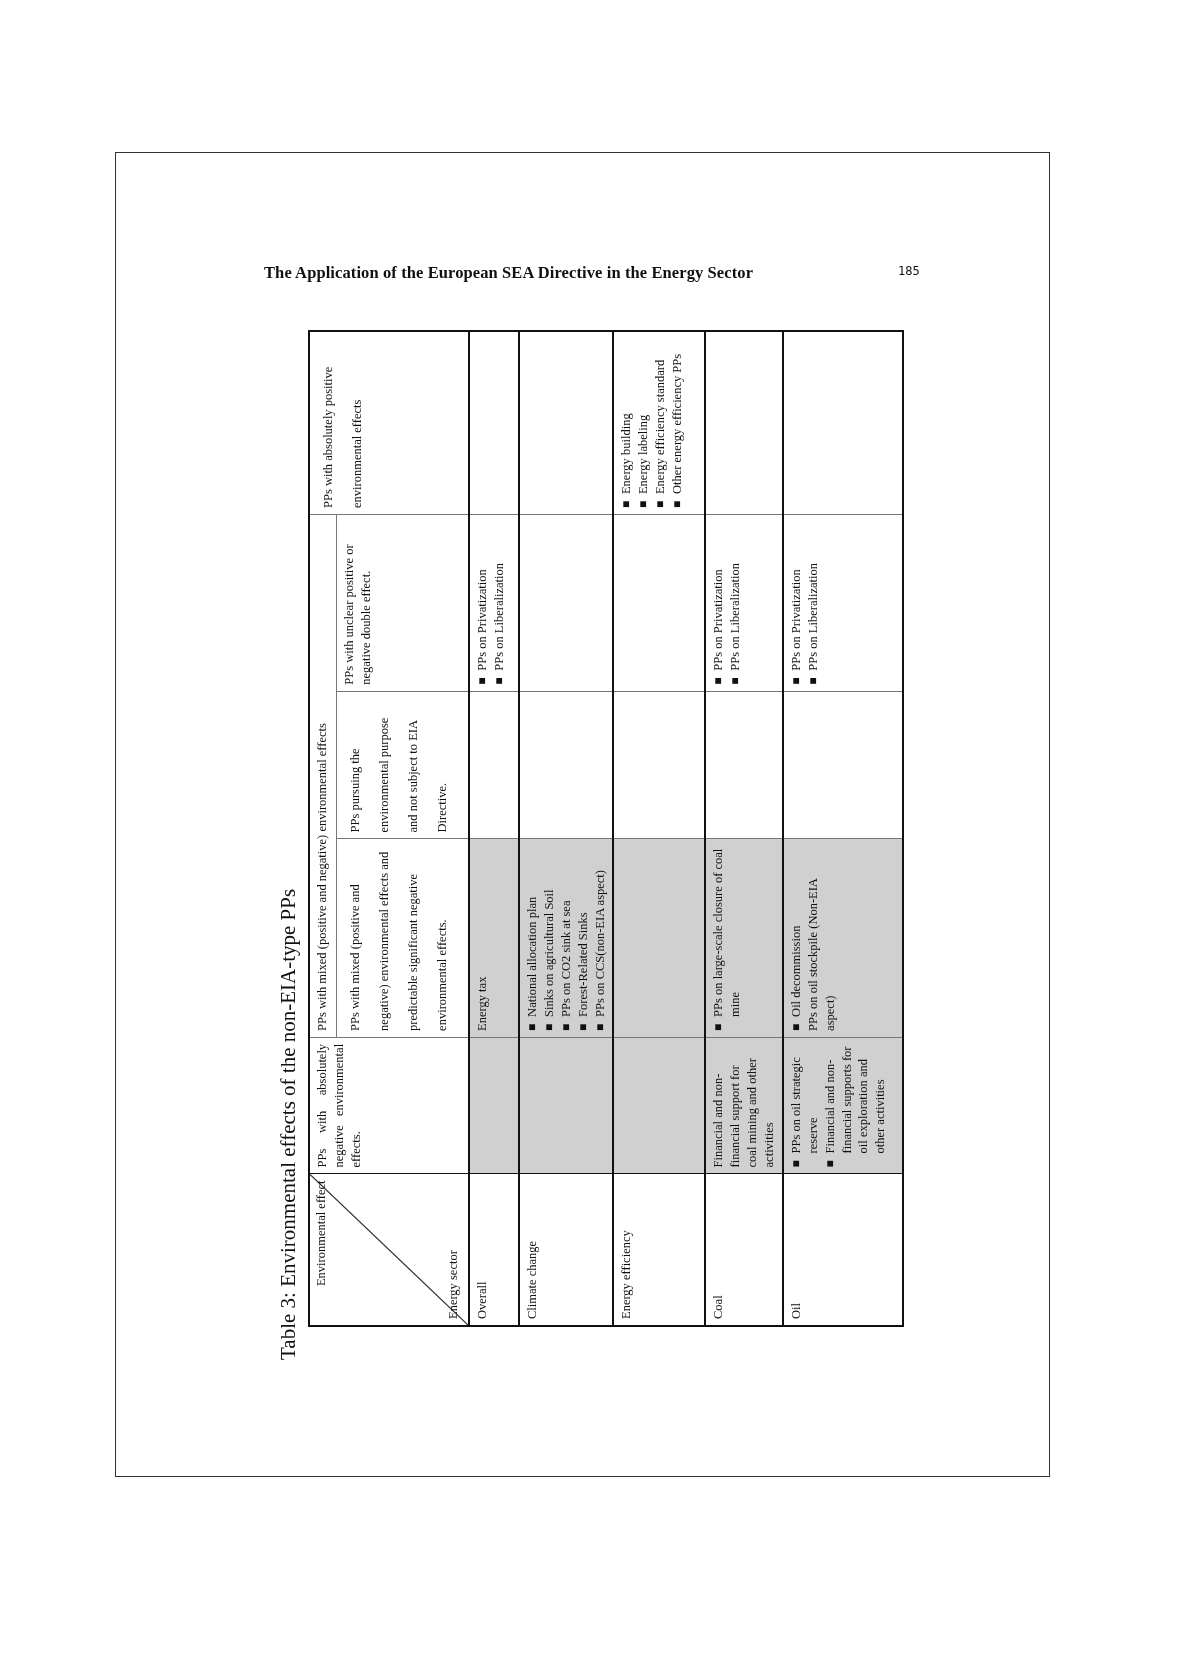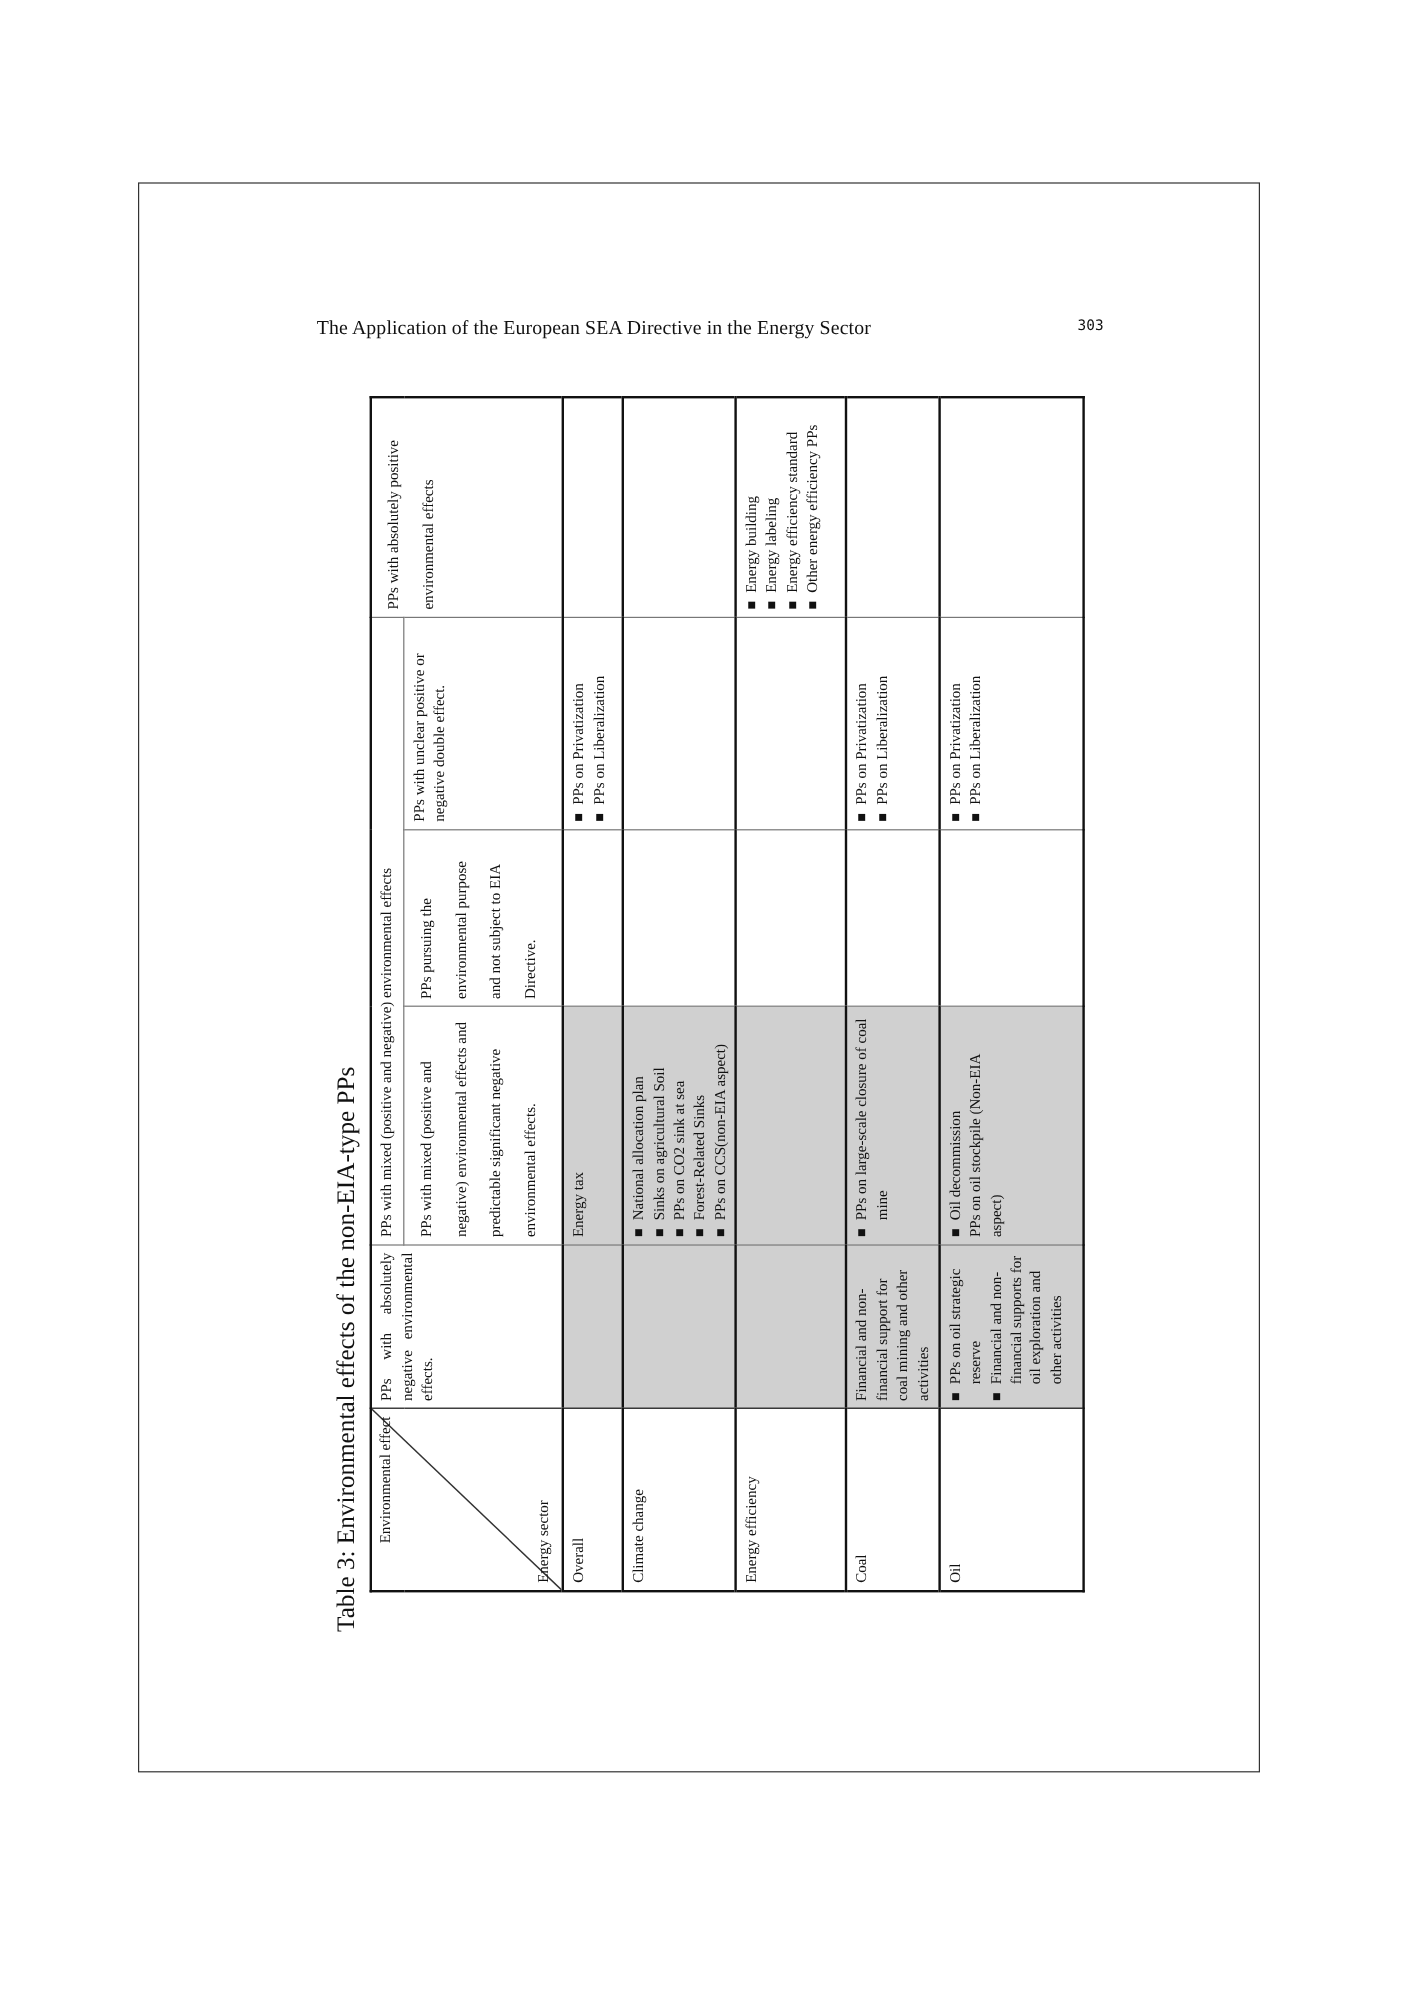--- a/index.html
+++ b/index.html
@@ -1,20 +1,20 @@
 <!DOCTYPE html>
 <html><head>
 <meta charset="utf-8">
 <style>
   html, body { margin:0; padding:0; background:#ffffff; }
   body { width:1177px; height:1664px; position:relative; overflow:hidden;
          font-family:"Liberation Serif", "DejaVu Serif", serif; color:#111; }
   .frame { position:absolute; left:115px; top:152px; width:935px; height:1325px;
            border:1px solid #333; box-sizing:border-box; }
-  .running-head { position:absolute; left:264px; top:263px; font-size:16.5px; letter-spacing:0.1px; }
+  .running-head { position:absolute; left:264px; top:263px; font-size:16.5px; letter-spacing:0.1px;font-weight:bold; }
   .page-number { position:absolute; left:898px; top:264px; font-family:"DejaVu Sans Mono", monospace; font-size:12px; }
 
   
   .rot { position:absolute; left:268px; top:1360px; width:1030px; height:650px;
          transform-origin:0 0; transform:rotate(-90deg); }
   .caption { position:absolute; left:0; top:0; width:1030px; height:40px;
              font-size:21px; line-height:40px; padding-left:0; }
   .tbl { position:absolute; left:33px; top:40px; border-collapse:collapse; table-layout:fixed;
          border:2px solid #111; font-size:12.5px; line-height:1.35; }
   .tbl td { border:1px solid #777; vertical-align:top; padding:4px 6px; }
@@ -30,21 +30,21 @@
   ul.sq { list-style:none; margin:0; padding:0; }
   ul.sq li { position:relative; padding-left:14px; }
   ul.sq li.bul::before { content:"\25A0"; position:absolute; left:0; top:0; font-size:12px; }
   ul.sq li.nob { padding-left:0; }
 </style>
 </head>
 <body>
 
 <div class="frame"></div>
 <div class="running-head">The Application of the European SEA Directive in the Energy Sector</div>
-<div class="page-number">303</div>
+<div class="page-number">185</div>
 
 <div class="rot">
   <div class="caption">Table 3: Environmental effects of the non-EIA-type PPs</div>
   <table class="tbl">
     <colgroup>
       <col style="width:158px">
         <col style="width:140px">
         <col style="width:205px">
       <col style="width:152px">
         <col style="width:182px">

